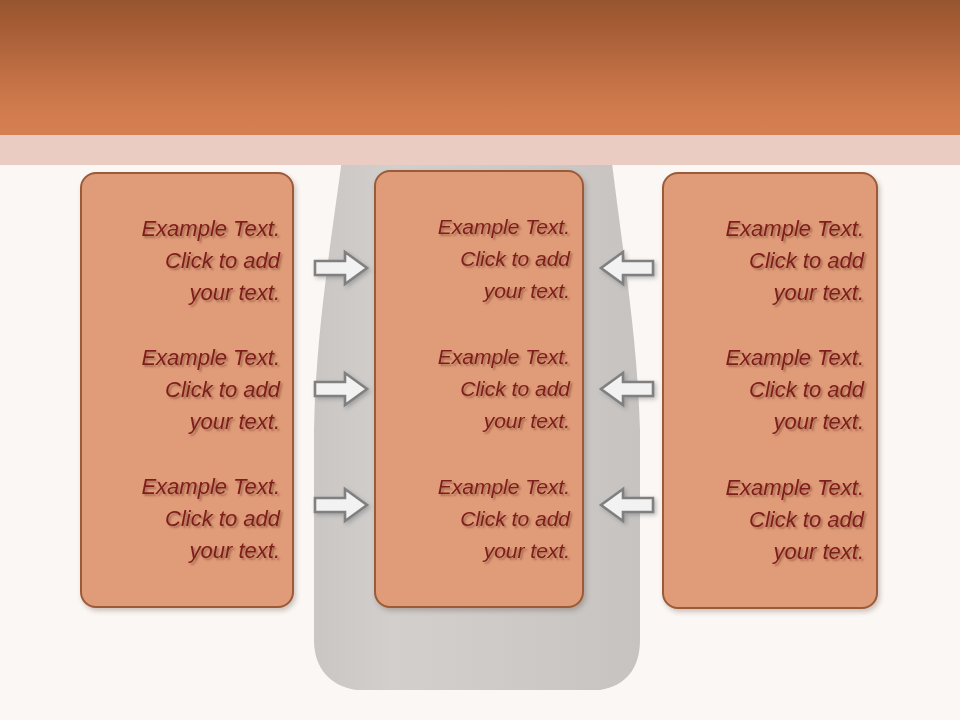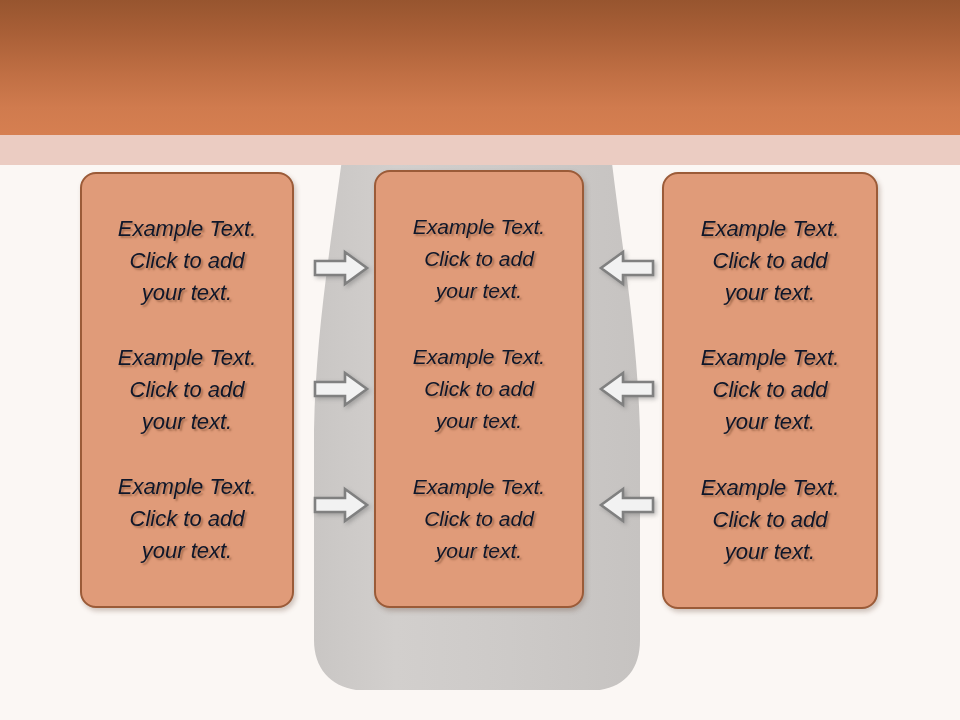--- a/index.html
+++ b/index.html
@@ -108,25 +108,25 @@
     height: 438px;
   }
   .card-right {
     left: 662px;
     top: 172px;
     width: 216px;
     height: 437px;
   }
 
   .card-text {
-    color: #0f172a;
+    color: #7f1d1d;
     font-style: italic;
     font-size: 22px;
     line-height: 32px;
-    text-align: center;
+    text-align: right;
     width: 100%;
     text-shadow: 2px 2px 2px rgba(120, 72, 45, 0.55);
     white-space: pre-line;
   }
   .card-mid .card-text {
     font-size: 21px;
     line-height: 32px;
   }
 
   

